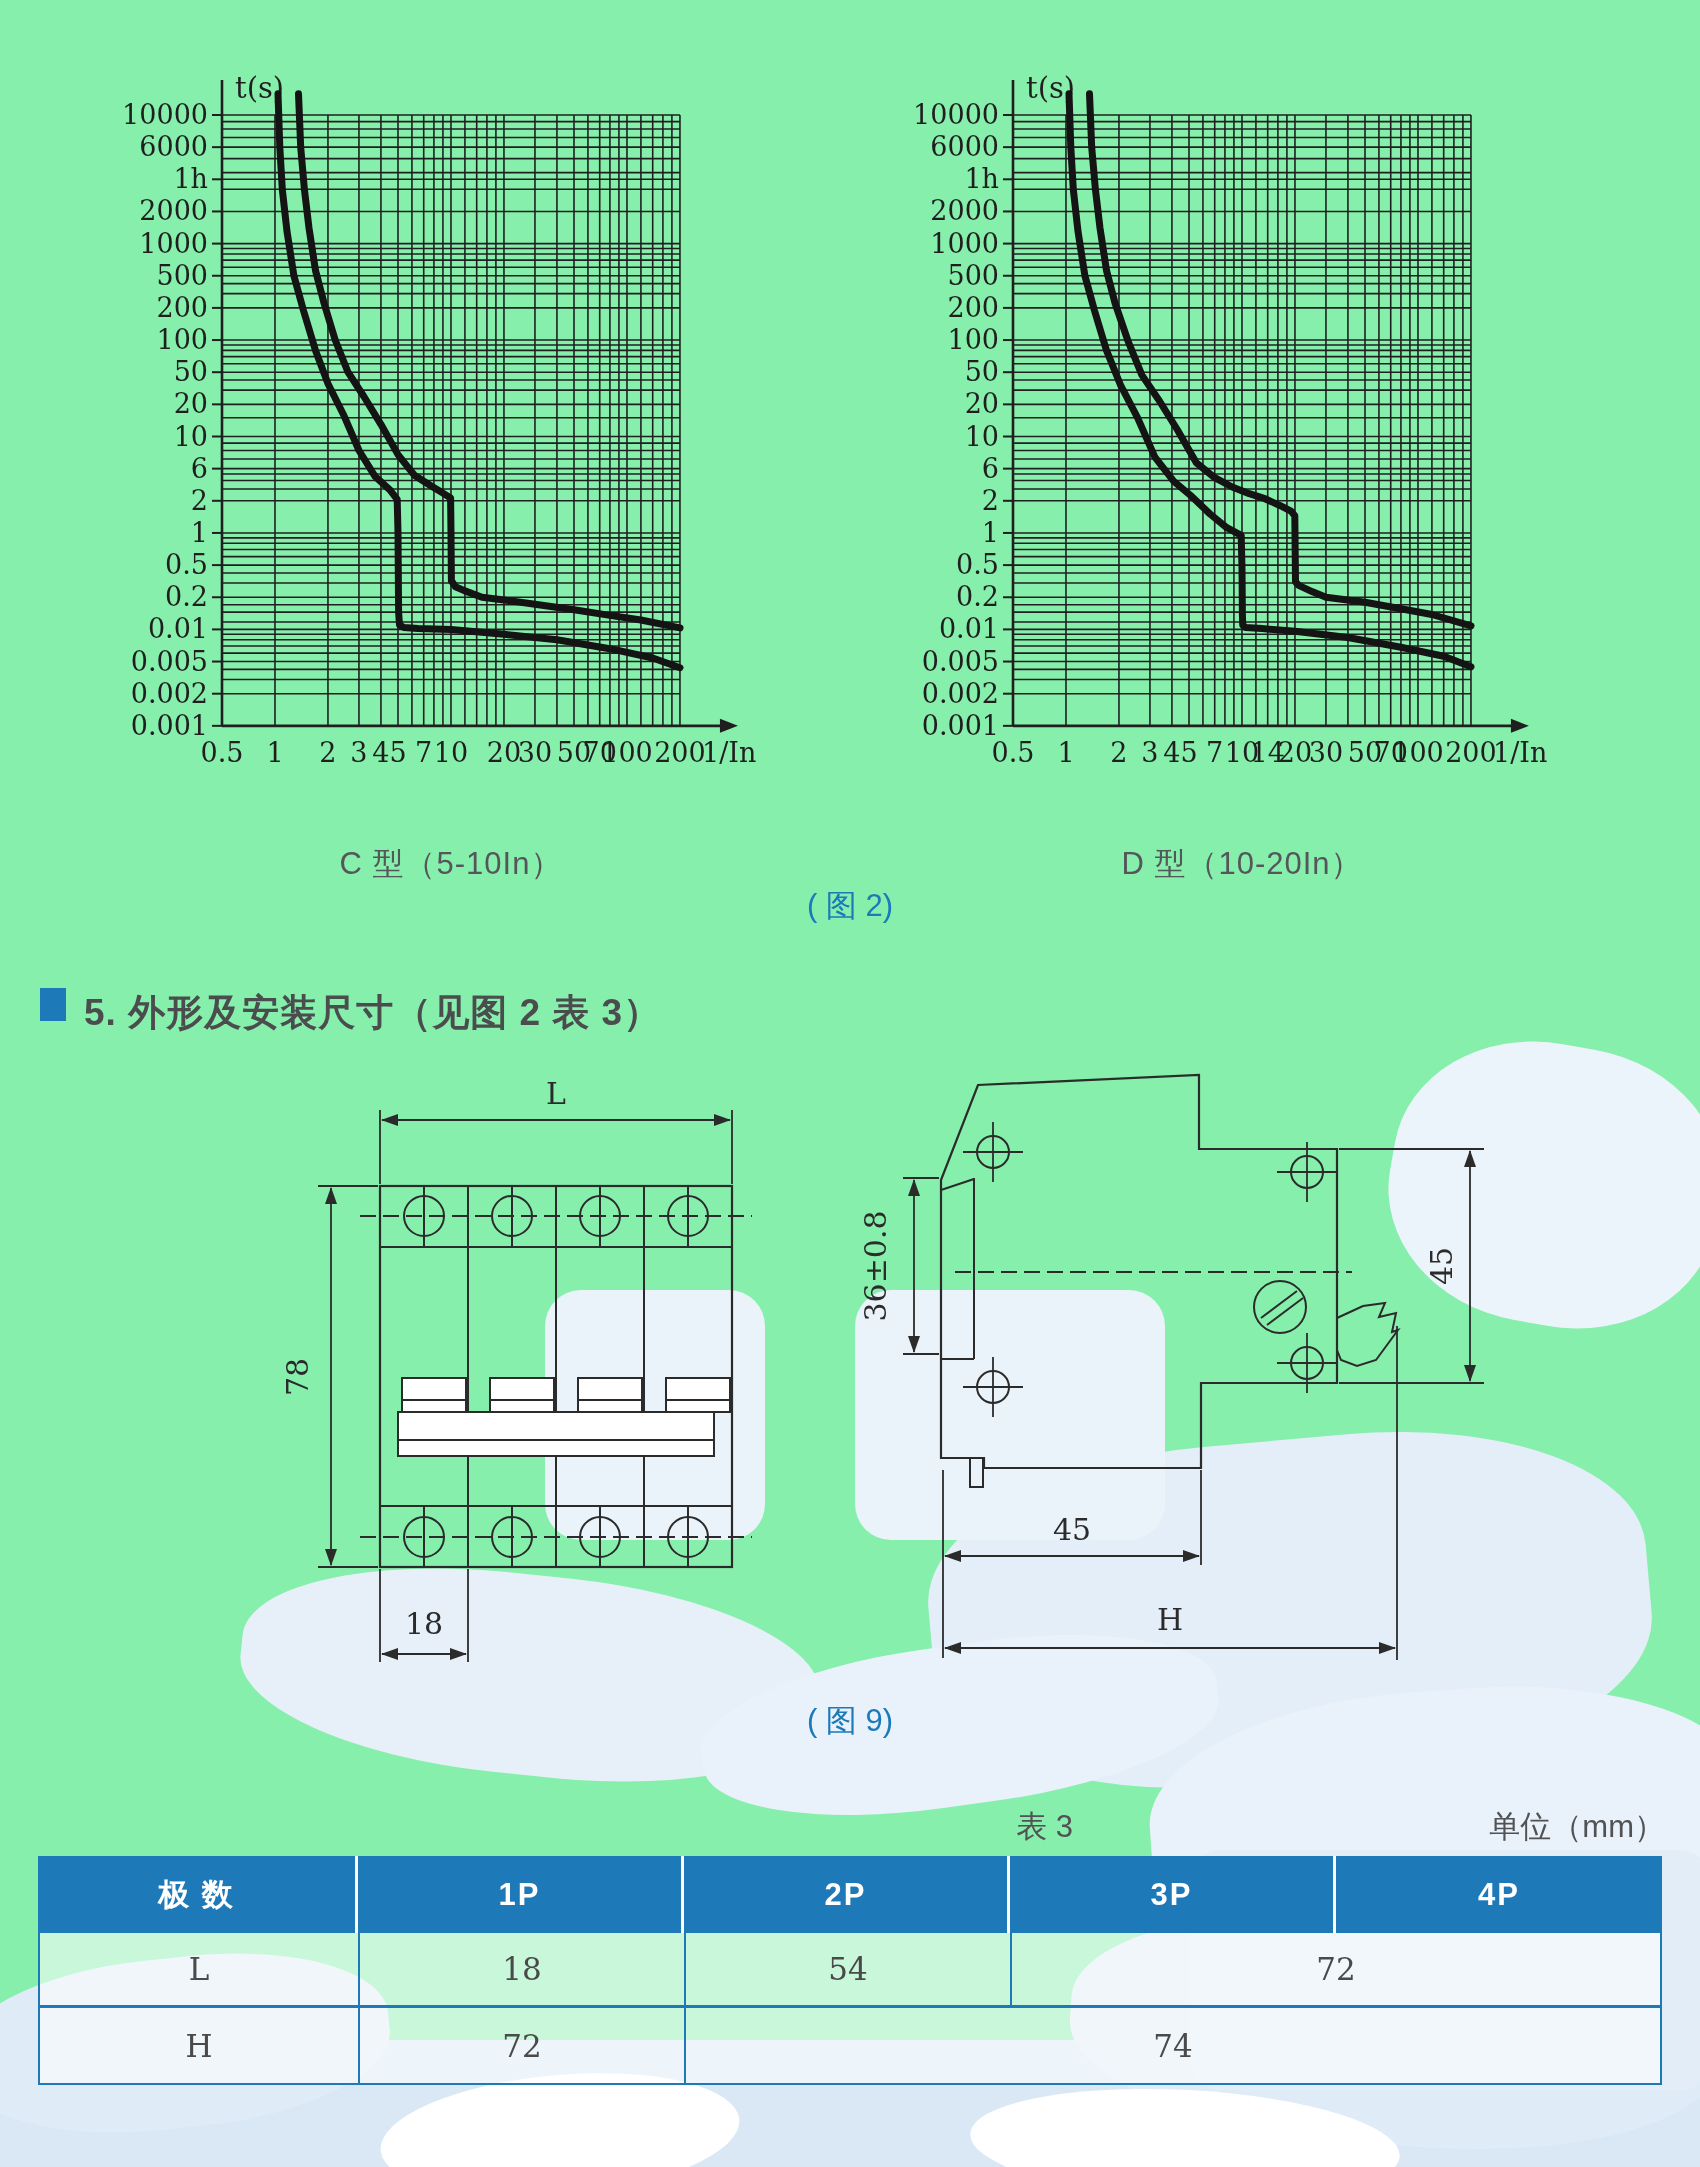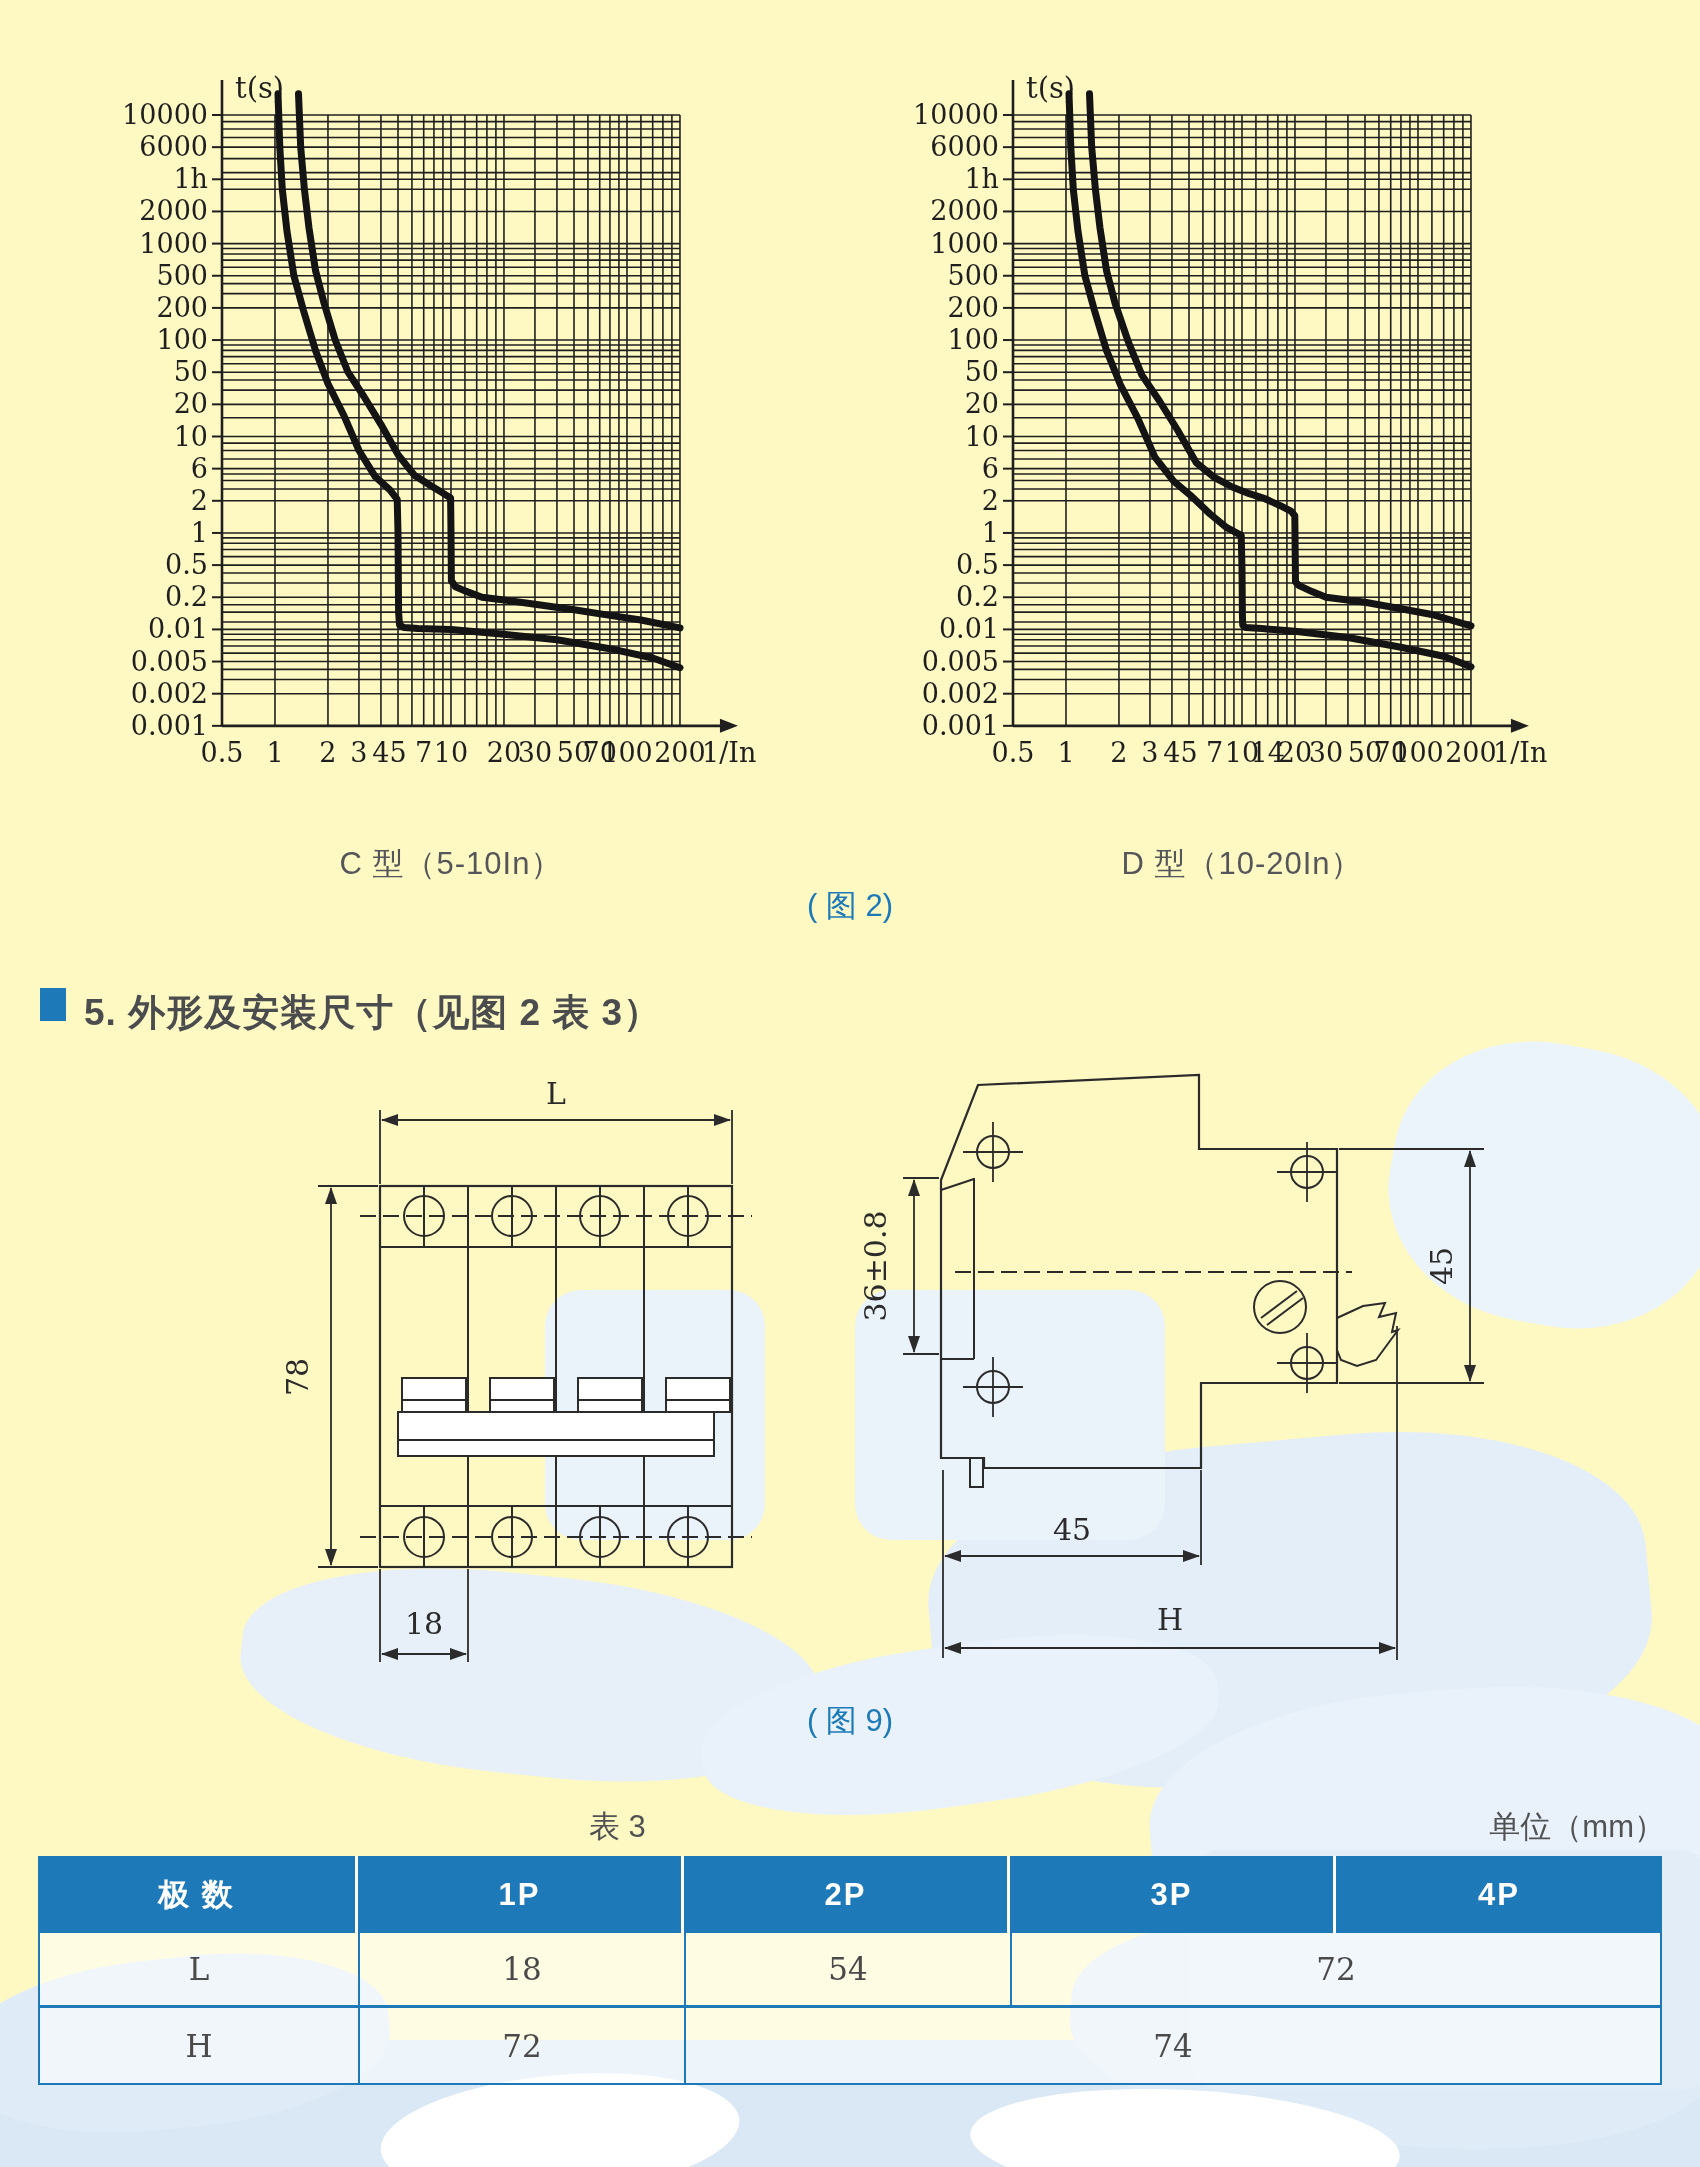--- a/index.html
+++ b/index.html
@@ -1,16 +1,16 @@
 <!DOCTYPE html>
 <html><head>
 <meta charset="utf-8">
 <style>
   html,body{margin:0;padding:0;background:#fff;}
-  .page{position:relative;width:1700px;height:2167px;background:#fef9c3;overflow:hidden;
+  .page{position:relative;width:1700px;height:2167px;background:#86efac;overflow:hidden;
         font-family:"Liberation Sans",sans-serif;}
   
   .wm{position:absolute;z-index:0;}
   
   svg.chart{position:absolute;top:50px;z-index:1;}
   #chart0{left:60px;} #chart1{left:851px;}
   .cl{font-family:"DejaVu Serif","Liberation Serif",serif;font-size:27px;fill:#1f1f1f;}
   .cb{font-size:29px;}
   .chart-title{position:absolute;top:843px;width:700px;text-align:center;z-index:1;
       font-size:31px;color:#55565a;letter-spacing:1px;}
@@ -19,21 +19,21 @@
   #figcap1{left:600px;top:885px;} #figcap2{left:600px;top:1700px;}
   
   .heading{position:absolute;left:40px;top:988px;display:flex;align-items:flex-start;z-index:1;}
   .heading .sq{width:26px;height:33px;background:#1e79b8;margin-right:18px;}
   .heading .ht{font-size:37px;font-weight:bold;color:#4b4c4e;letter-spacing:1px;}
   
   #fig2svg{position:absolute;left:0;top:1060px;z-index:1;}
   .dl{font-family:"DejaVu Serif","Liberation Serif",serif;font-size:30px;fill:#2b2b2b;}
   
   .tcap{position:absolute;top:1806px;font-size:31px;color:#515254;z-index:1;}
-  #tbl3cap{left:589px;width:500px;text-align:left;}
+  #tbl3cap{left:573px;width:500px;text-align:right;}
   #unitcap{left:1360px;width:305px;text-align:right;}
   
   .tbl{position:absolute;left:38px;top:1856px;width:1624px;z-index:1;box-sizing:border-box;}
   .tbl *{box-sizing:border-box;}
   .thead{display:flex;height:77px;}
   .th{background:#1e79b8;color:#fff;display:flex;align-items:center;justify-content:center;
       font-size:31px;font-weight:bold;border-right:3px solid #fdfdfd;letter-spacing:2px;}
   .th:last-child{border-right:none;}
   .c0{width:320px;} .cp{width:326px;} .cl3{flex:1;}
   .tbody{border:2px solid #1e79b8;border-top:none;}

